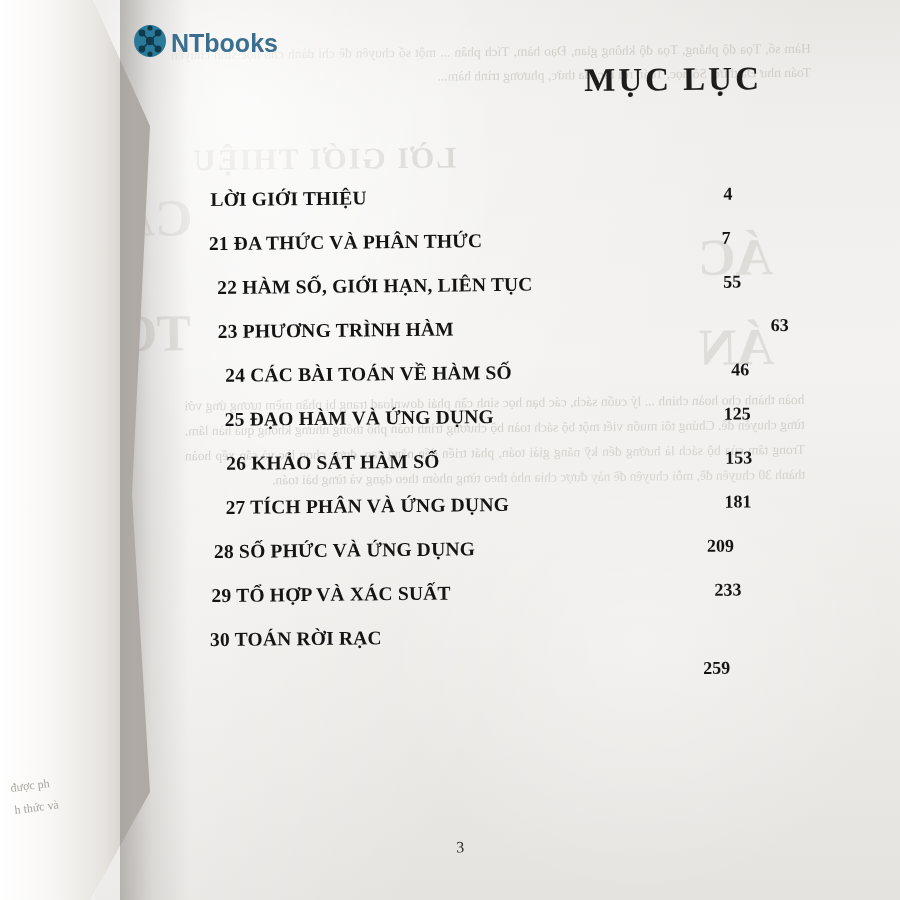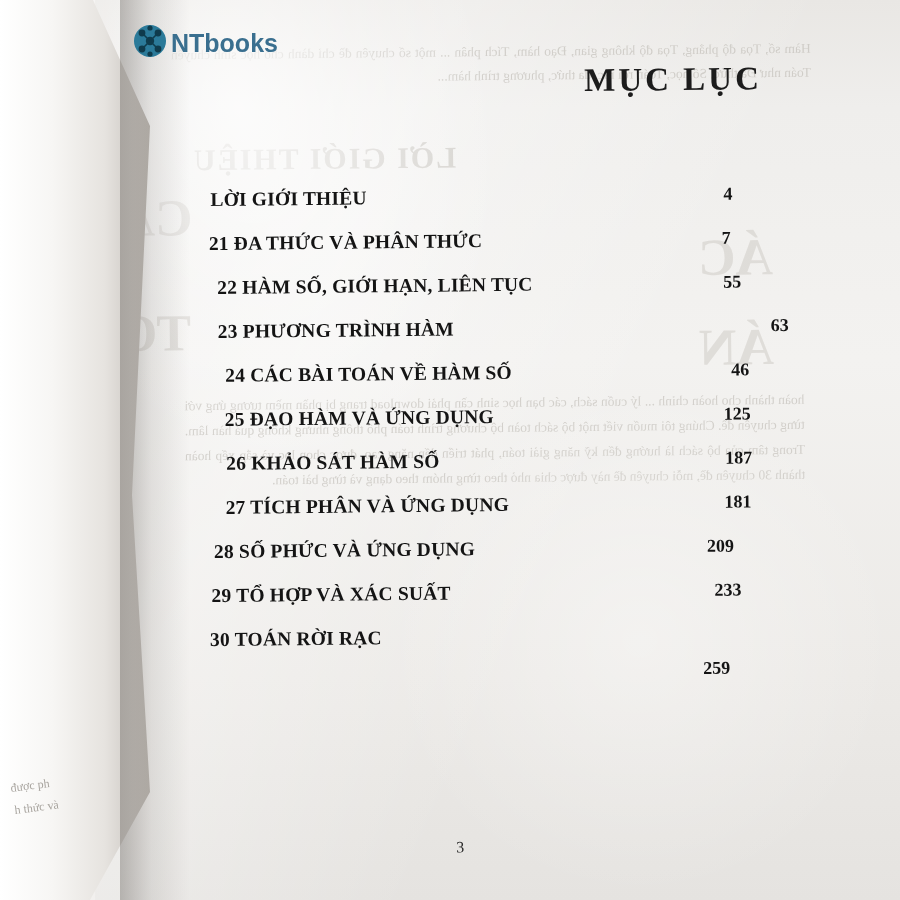--- a/index.html
+++ b/index.html
@@ -324,21 +324,21 @@
         <span class="toc-page pg-97">46</span>
       </div>
 
       <div class="toc-row r5">
         <span class="toc-label">25 ĐẠO HÀM VÀ ỨNG DỤNG</span>
         <span class="toc-page pg-125">125</span>
       </div>
 
       <div class="toc-row r6">
         <span class="toc-label">26 KHẢO SÁT HÀM SỐ</span>
-        <span class="toc-page pg-153">187</span>
+        <span class="toc-page pg-153">153</span>
       </div>
 
       <div class="toc-row r7">
         <span class="toc-label">27 TÍCH PHÂN VÀ ỨNG DỤNG</span>
         <span class="toc-page pg-181">181</span>
       </div>
 
       <div class="toc-row r8">
         <span class="toc-label">28 SỐ PHỨC VÀ ỨNG DỤNG</span>
         <span class="toc-page pg-209">209</span>

